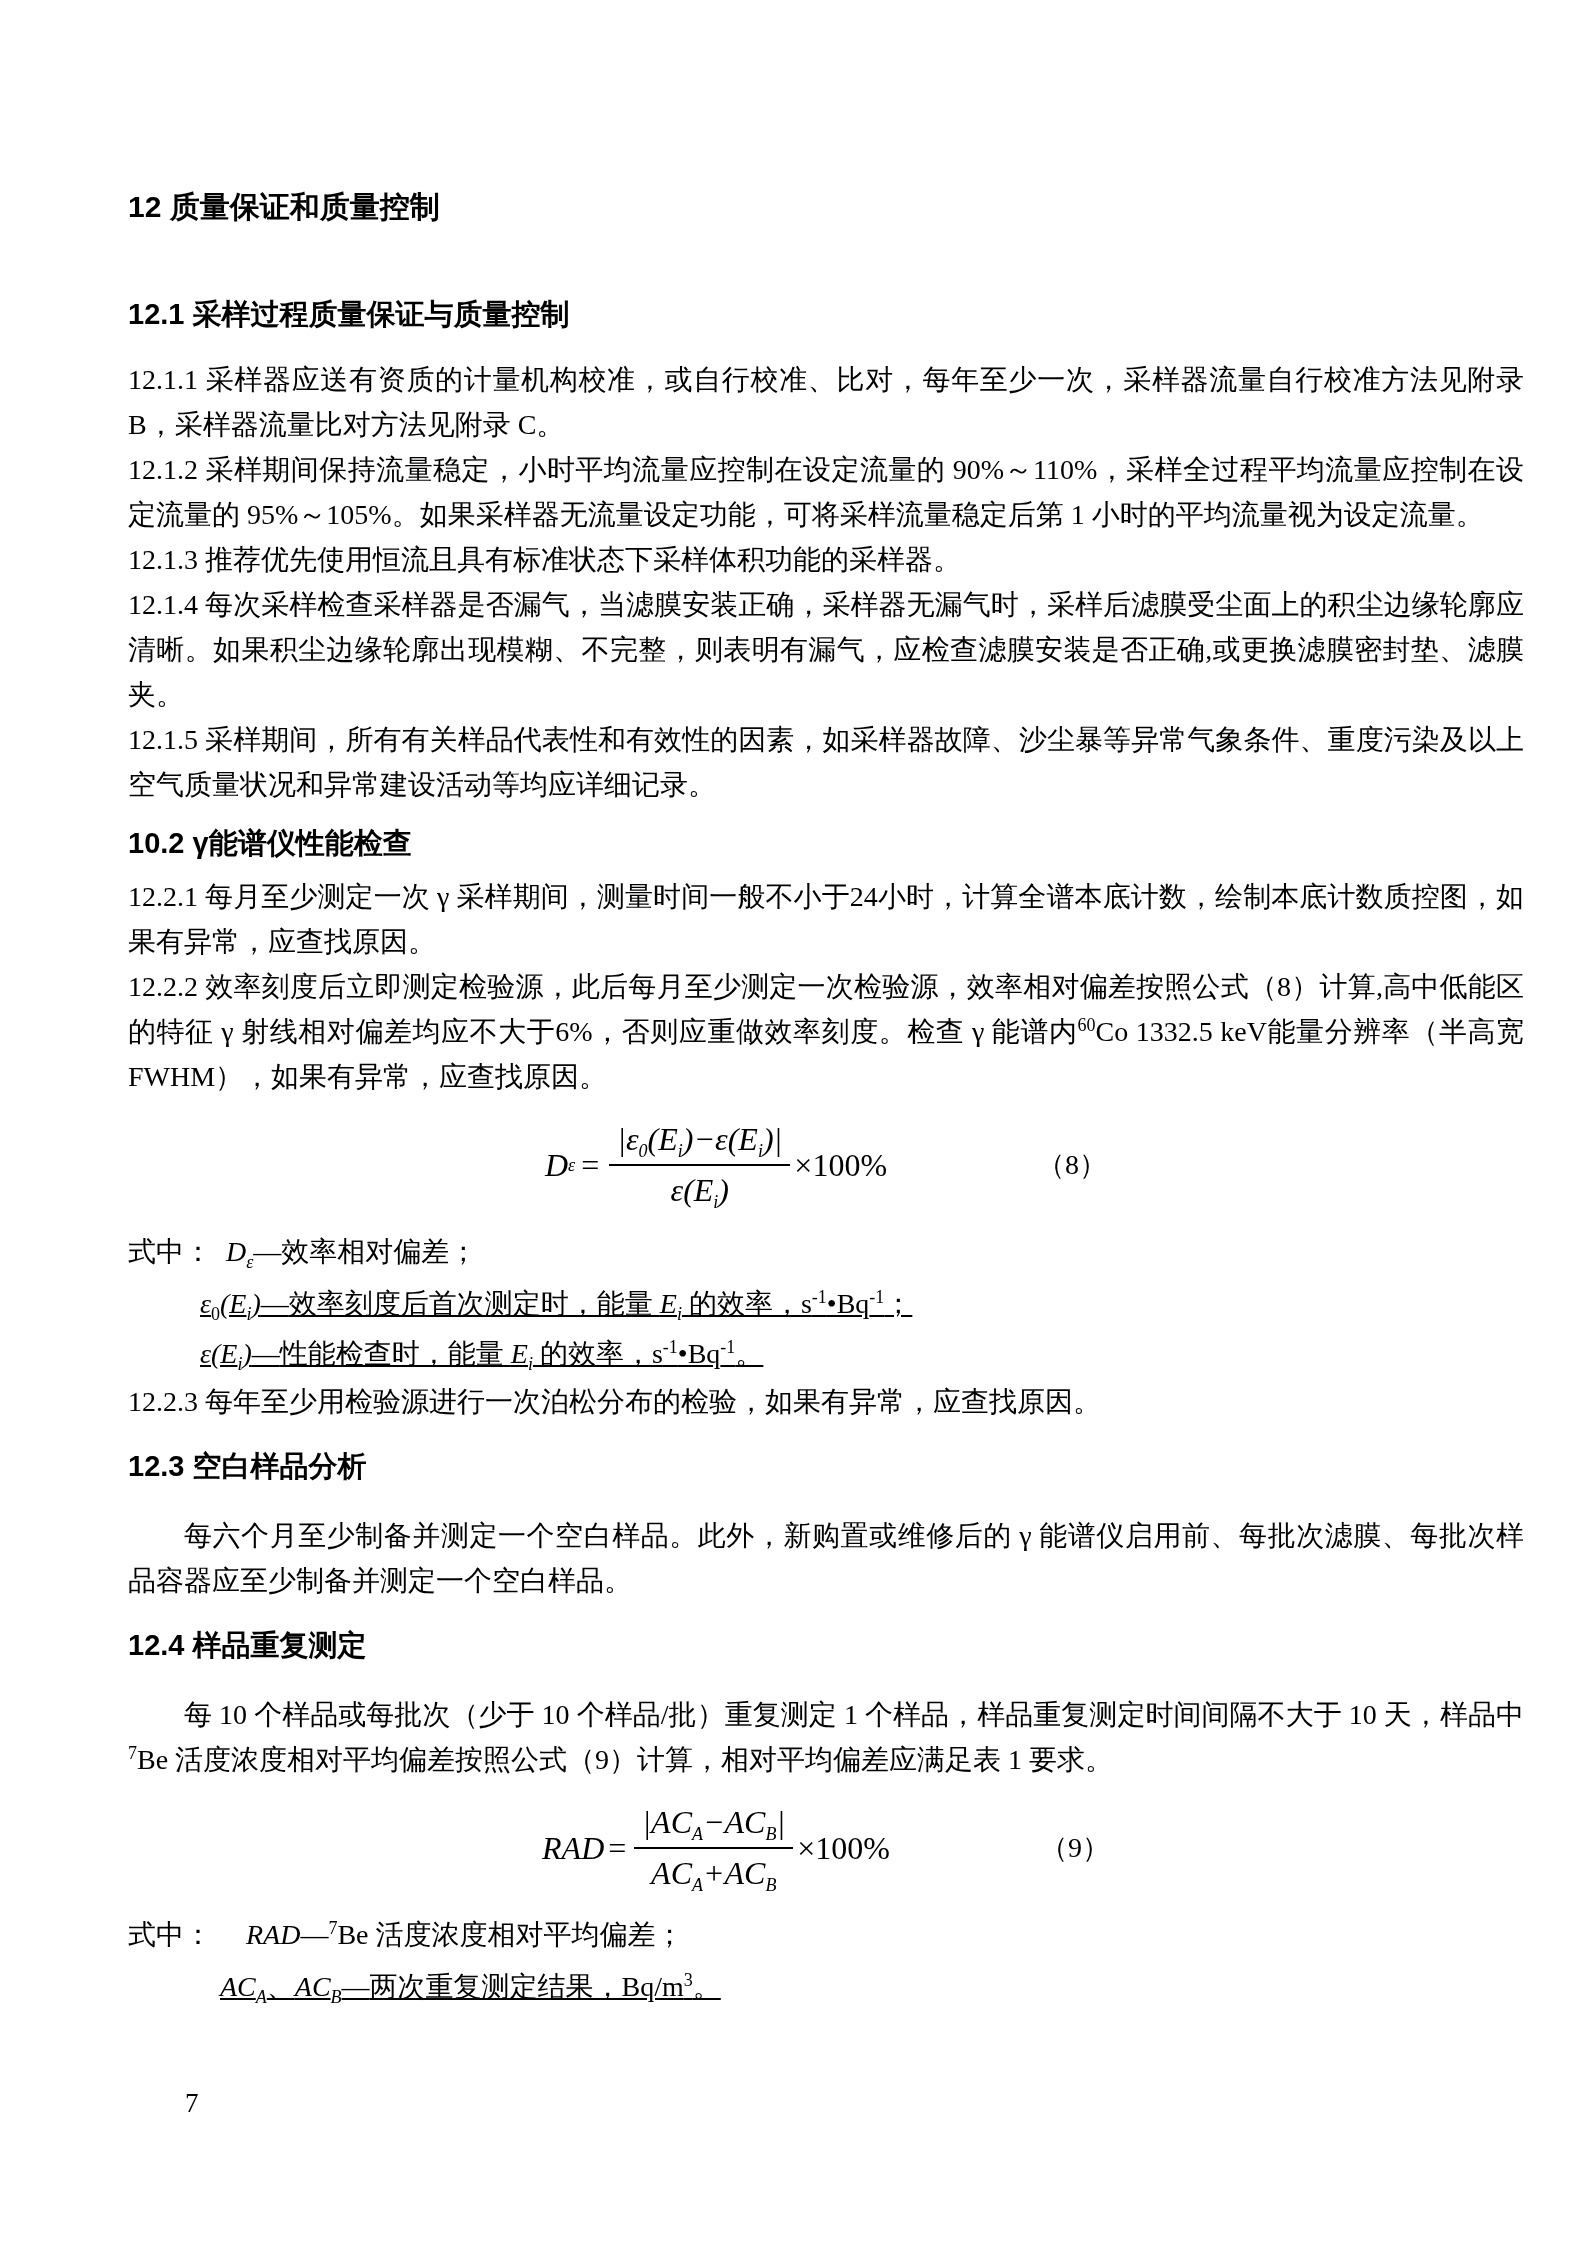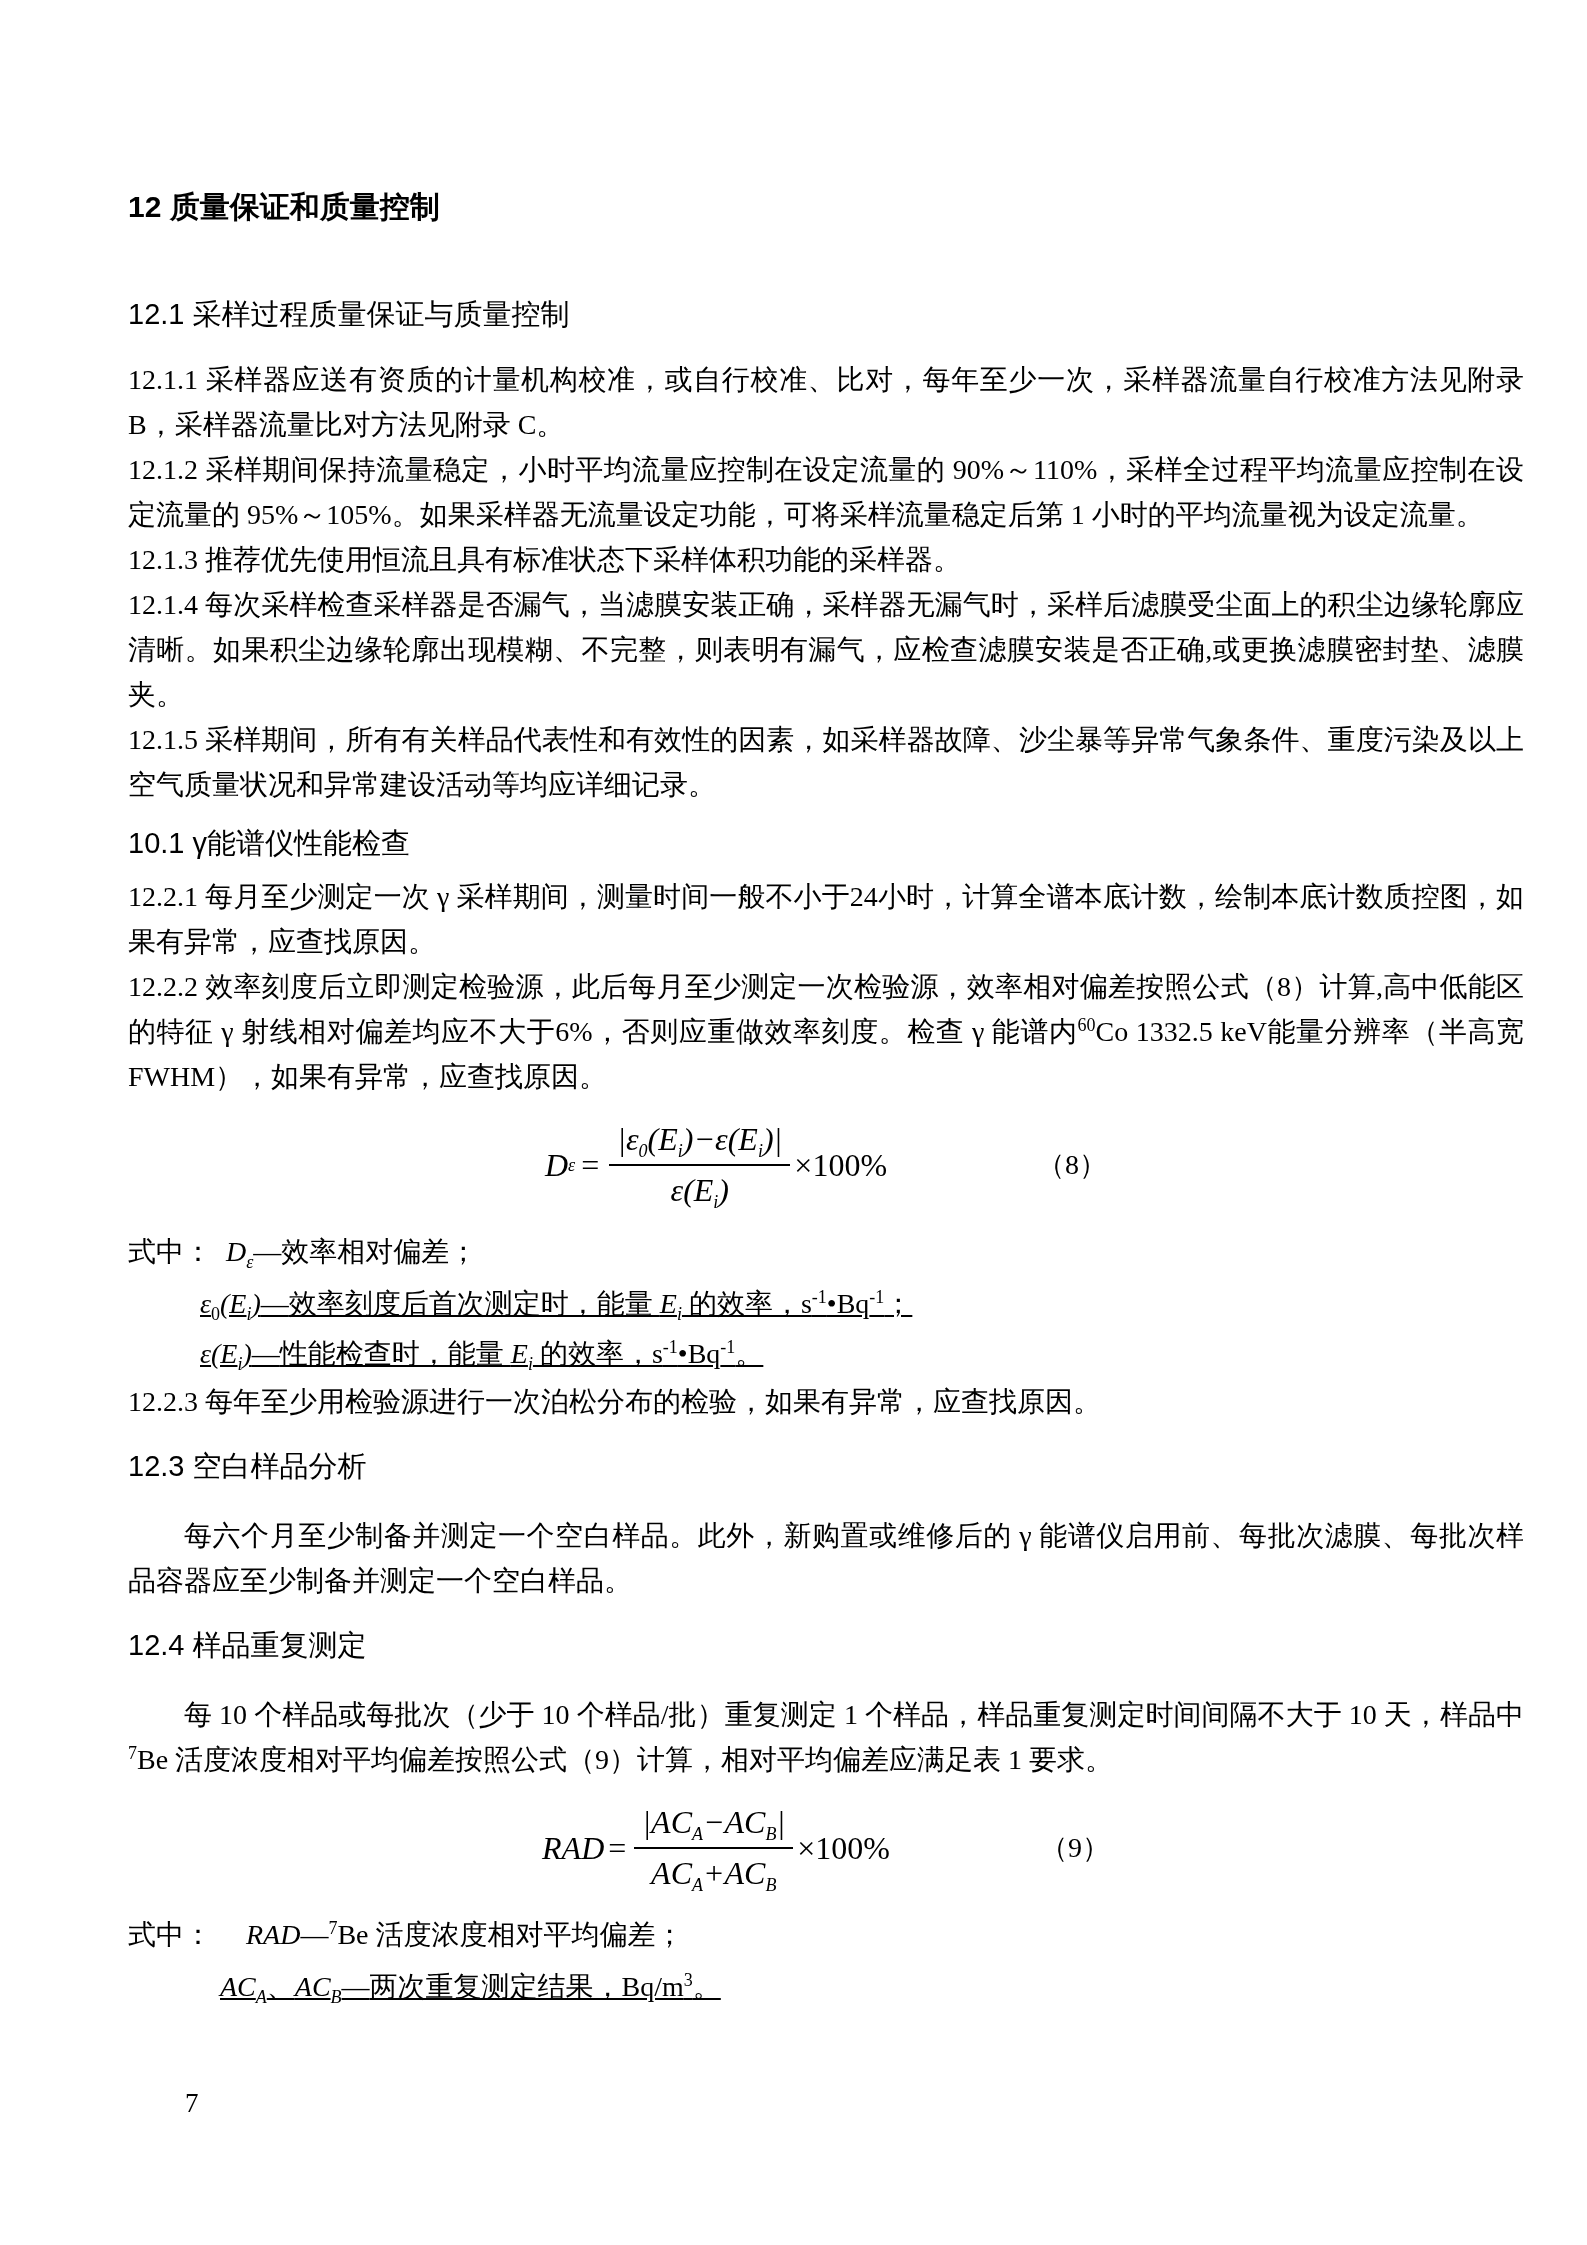--- a/index.html
+++ b/index.html
@@ -17,21 +17,21 @@
   }
   .h-main {
     font-family: "Liberation Sans", "DejaVu Sans", sans-serif;
     font-weight: bold;
     font-size: 30px;
     line-height: 34px;
     margin: 0 0 74px 0;
   }
   .h-sub {
     font-family: "Liberation Sans", "DejaVu Sans", sans-serif;
-    font-weight: normal;
+    font-weight: bold;
     font-size: 29px;
     line-height: 33px;
     margin: 0 0 26px 0;
   }
   .h-sub.mid { margin-top: 20px; margin-bottom: 14px; }
   .h-sub.late { margin-top: 26px; margin-bottom: 30px; }
   .body-p {
     font-size: 28px;
     line-height: 45px;
     margin: 0;
@@ -88,21 +88,21 @@
     <h1 class="h-main">12 质量保证和质量控制</h1>
 
     <h2 class="h-sub">12.1 采样过程质量保证与质量控制</h2>
 
     <p class="body-p">12.1.1 采样器应送有资质的计量机构校准，或自行校准、比对，每年至少一次，采样器流量自行校准方法见附录 B，采样器流量比对方法见附录 C。</p>
     <p class="body-p">12.1.2 采样期间保持流量稳定，小时平均流量应控制在设定流量的 90%～110%，采样全过程平均流量应控制在设定流量的 95%～105%。如果采样器无流量设定功能，可将采样流量稳定后第 1 小时的平均流量视为设定流量。</p>
     <p class="body-p">12.1.3 推荐优先使用恒流且具有标准状态下采样体积功能的采样器。</p>
     <p class="body-p">12.1.4 每次采样检查采样器是否漏气，当滤膜安装正确，采样器无漏气时，采样后滤膜受尘面上的积尘边缘轮廓应清晰。如果积尘边缘轮廓出现模糊、不完整，则表明有漏气，应检查滤膜安装是否正确,或更换滤膜密封垫、滤膜夹。</p>
     <p class="body-p">12.1.5 采样期间，所有有关样品代表性和有效性的因素，如采样器故障、沙尘暴等异常气象条件、重度污染及以上空气质量状况和异常建设活动等均应详细记录。</p>
 
-    <h2 class="h-sub mid">10.1 γ能谱仪性能检查</h2>
+    <h2 class="h-sub mid">10.2 γ能谱仪性能检查</h2>
 
     <p class="body-p">12.2.1 每月至少测定一次 γ 采样期间，测量时间一般不小于24小时，计算全谱本底计数，绘制本底计数质控图，如果有异常，应查找原因。</p>
     <p class="body-p"><span>12.2.2 效率刻度后立即测定检验源，此后每月至少测定一次检验源，效率相对偏差按照公式（8）计算,高中低能区的特征 γ 射线相对偏差均应不大于6%，否则应重做效率刻度。检查 γ 能谱内</span><sup>60</sup><span>Co 1332.5 keV能量分辨率（半高宽FWHM），如果有异常，应查找原因。</span></p>
 
     <div class="formula-row">
       <span class="formula math">
         <span>D</span>
           <sub>ε</sub>
         <span class="upright" style="margin:0 6px;">=</span>
         <span class="frac">

